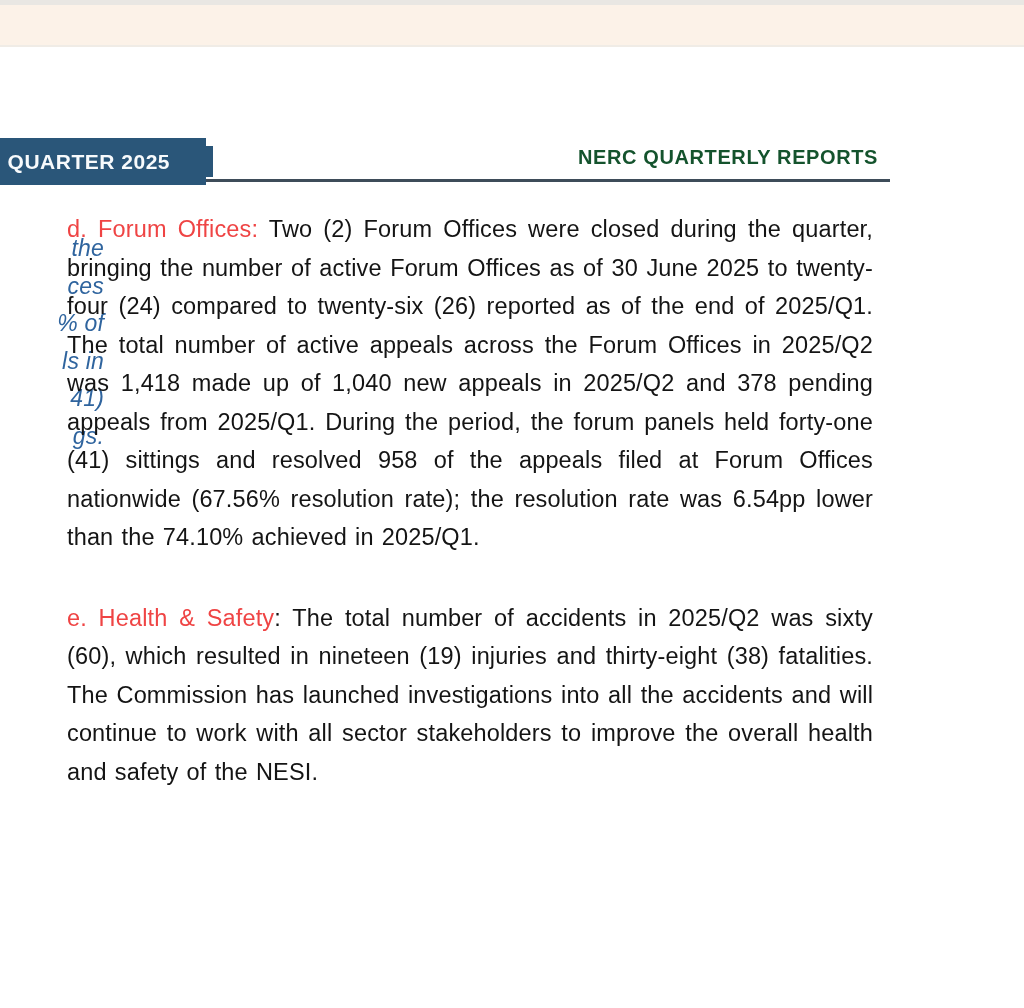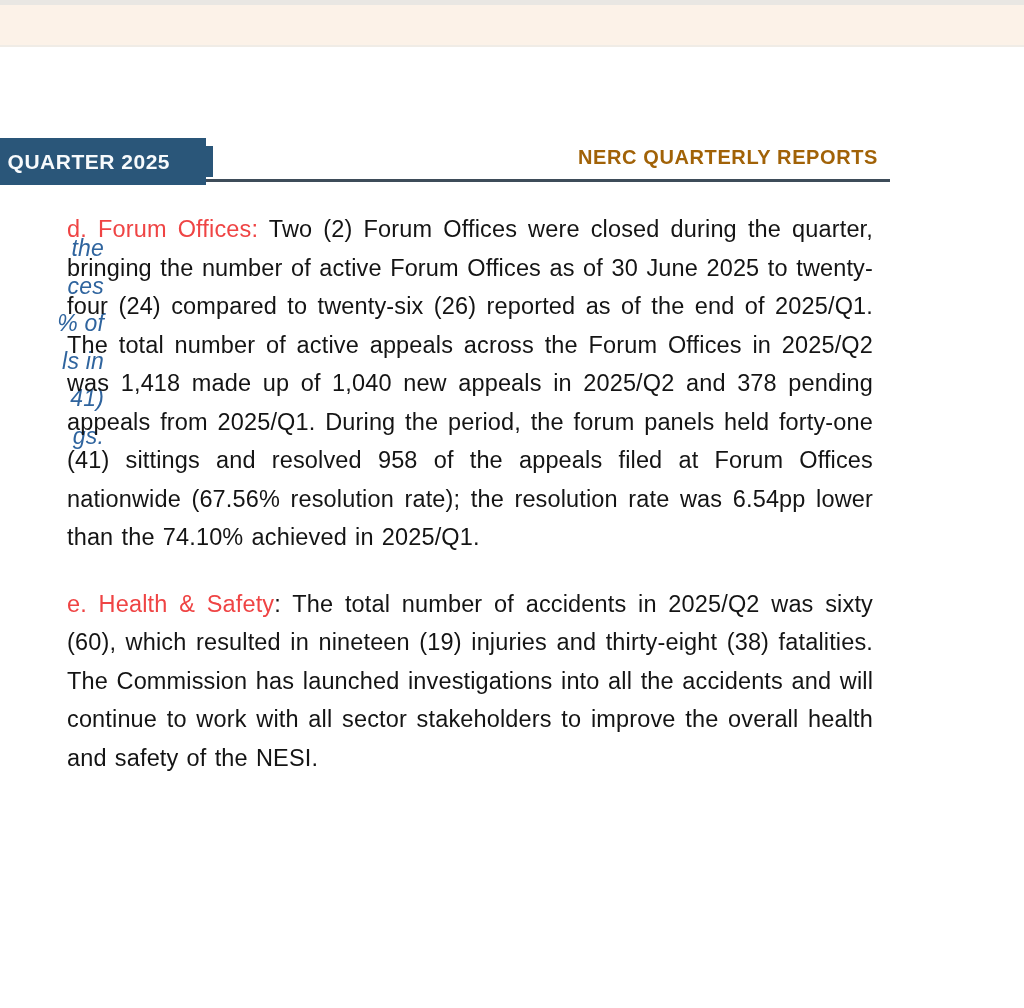--- a/index.html
+++ b/index.html
@@ -45,21 +45,21 @@
     width: 7px; height: 31px;
     background: #2a5679;
   }
   .header-rule {
     position: absolute; left: 206px; top: 179px;
     width: 684px; height: 3px;
     background: #3e4c59;
   }
   .report-title {
     position: absolute; top: 146px; right: 146px;
-    color: #a16207;
+    color: #14532d;
     font-size: 20px; font-weight: bold;
     letter-spacing: 0.6px;
     white-space: nowrap;
   }
   
   .margin-note {
     position: absolute; left: -40px; top: 230px;
     width: 144px;
     text-align: right;
     font-style: italic;
@@ -72,21 +72,21 @@
   .content {
     position: absolute; left: 67px; top: 210px;
     width: 806px;
     font-size: 23.5px;
     line-height: 38.5px;
     color: #141414;
     text-align: justify;
     letter-spacing: 0.15px;
     word-spacing: 1.5px;
   }
-  .content p + p { margin-top: 28px; }
+  .content p + p { margin-top: 42px; }
   .section-label { color: #ef4444; }
 </style>
 </head>
 <body>
 
 <div class="viewport">
 
   <div class="top-strip"></div>
   <div class="top-bar"></div>
 

